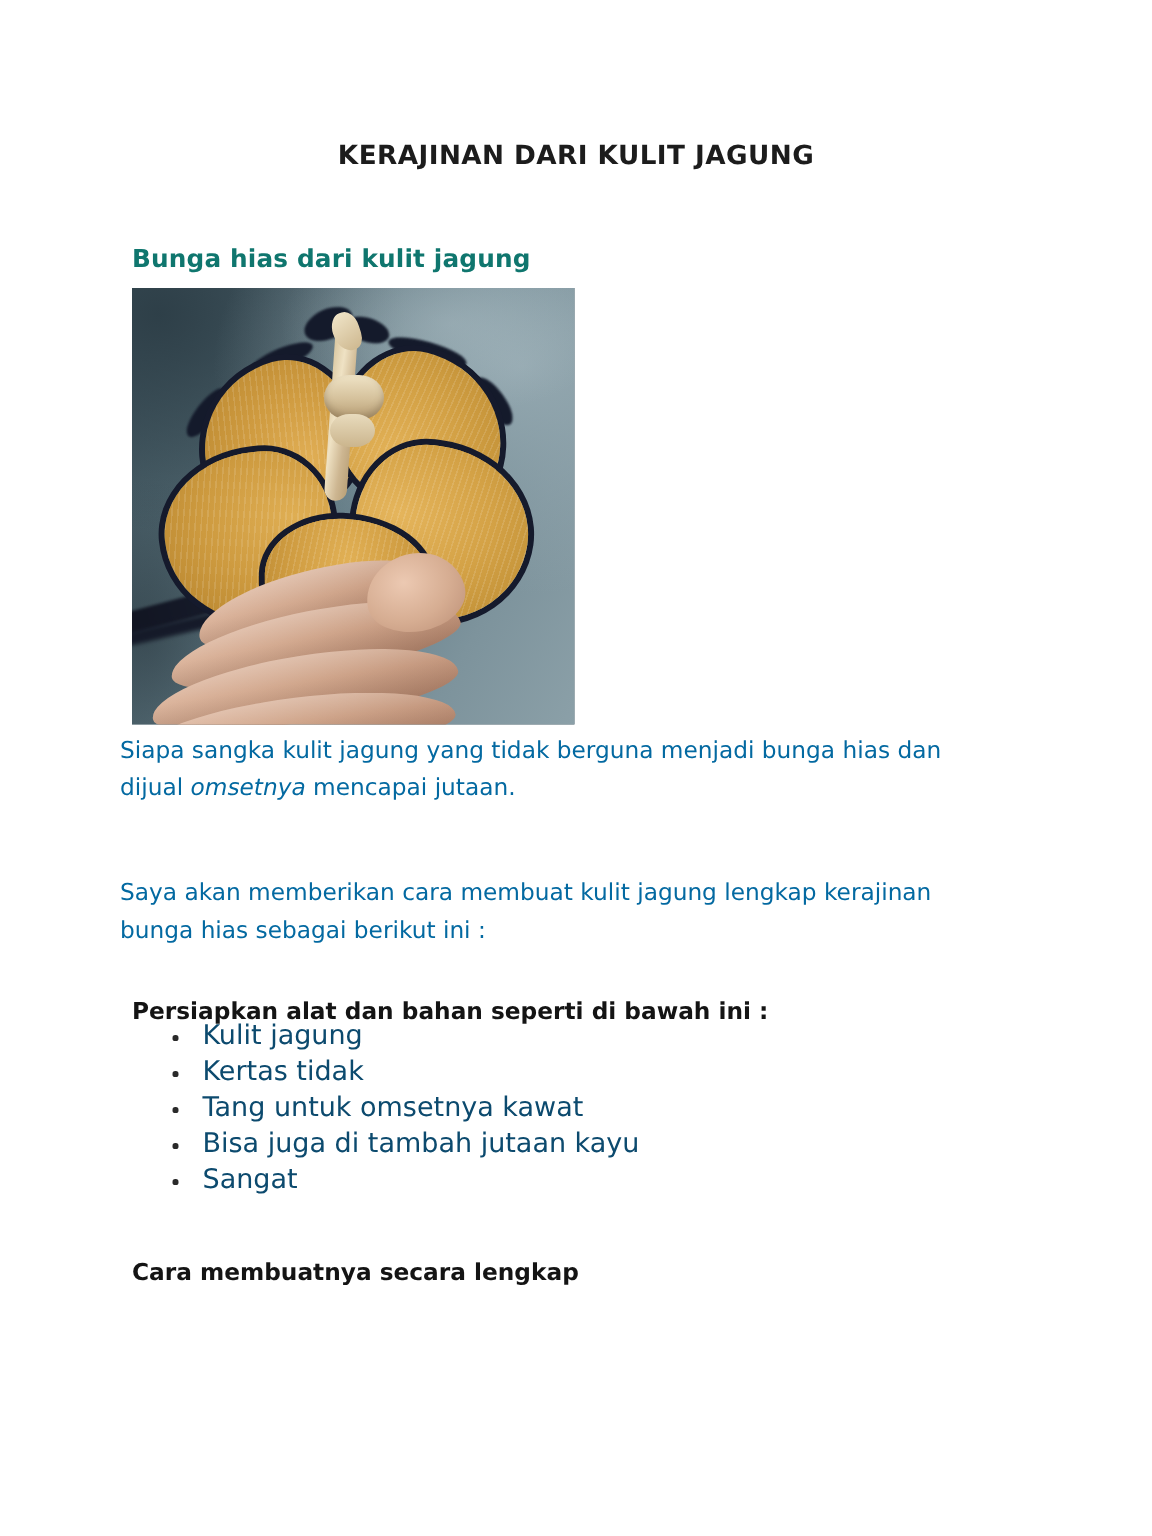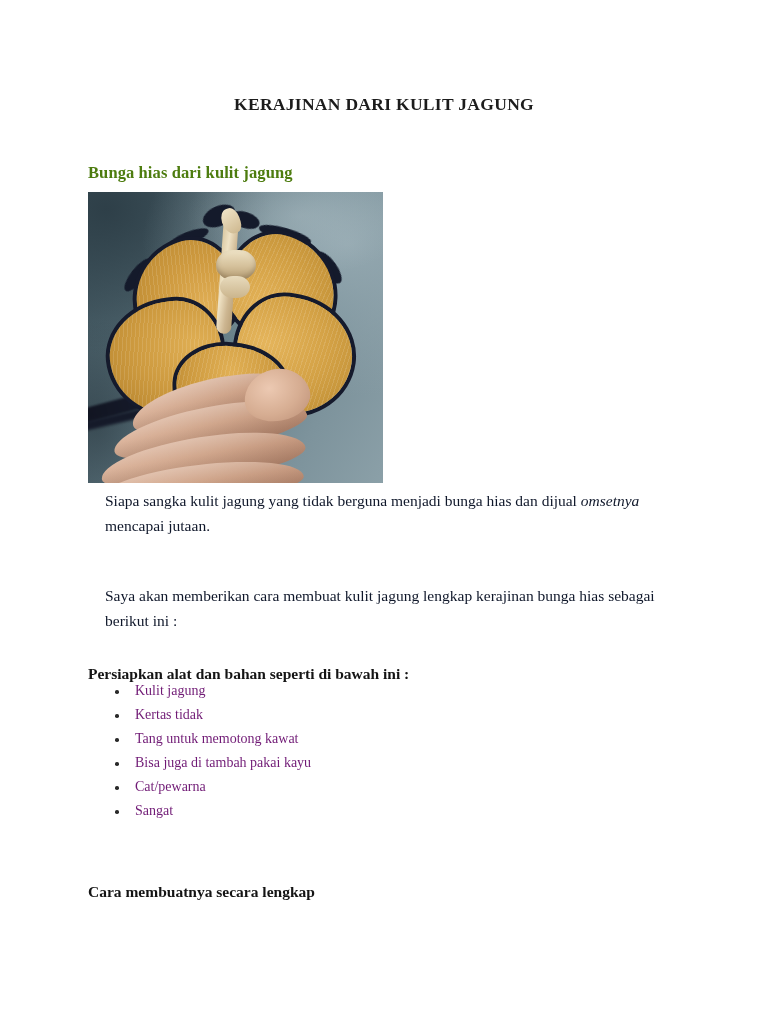--- a/index.html
+++ b/index.html
@@ -15,21 +15,20 @@
     overflow: hidden;
     font-family: "DejaVu Sans", "Liberation Sans", sans-serif;
     color: #1a1a1a;
     -webkit-font-smoothing: antialiased;
   }
 
   .page {
     position: absolute;
     inset: 0;
     background: #ffffff;
-    font-family: Liberation Serif, serif;
   }
 
   
   .doc-title {
     position: absolute;
     left: 0;
     right: 0;
     top: 94px;
     text-align: center;
     font-size: 17.5px;
@@ -38,21 +37,21 @@
     color: #1c1c1c;
   }
 
   
   .section-heading {
     position: absolute;
     left: 88px;
     top: 163px;
     font-size: 16.5px;
     font-weight: bold;
-    color: #4d7c0f;
+    color: #0f766e;
     letter-spacing: 0.1px;
   }
 
   
   .photo {
     position: absolute;
     left: 88px;
     top: 192px;
     width: 295px;
     height: 291px;
@@ -228,55 +227,55 @@
     left: 150px; top: 6px;
     width: 66px; height: 52px;
     border-radius: 52% 48% 50% 50% / 58% 56% 44% 42%;
     background: radial-gradient(ellipse at 40% 35%, #ecc9b2 0%, #d6ad92 55%, #bc8f76 100%);
     transform: rotate(-10deg);
   }
 
   
   .para {
     position: absolute;
-    left: 105px;
+    left: 80px;
     font-size: 15.5px;
     line-height: 25px;
-    color: #0f172a;
+    color: #0369a1;
   }
   .para-1 { top: 488px; width: 560px; }
   .para-2 { top: 583px; width: 552px; }
   .ital { font-style: italic; }
 
   .bold-heading {
     position: absolute;
     left: 88px;
     font-size: 15.5px;
     font-weight: bold;
     color: #141414;
     margin-top: 10px;
   }
   .bh-materials { top: 655px; }
-  .bh-steps { top: 873px; }
+  .bh-steps { top: 829px; }
 
   .bullet-list {
     position: absolute;
     left: 88px;
     top: 679px;
     margin: 0;
     padding: 0;
     list-style: none;
   }
   .bullet-list li {
     position: relative;
     height: 24px;
     line-height: 24px;
     padding-left: 47px;
-    font-size: 14px;
-    color: #701a75;
+    font-size: 18px;
+    color: #0c4a6e;
   }
   .bullet-list li::before {
     content: "";
     position: absolute;
     left: 27px;
     top: 11px;
     width: 3.5px;
     height: 3.5px;
     border-radius: 50%;
     background: #2a2a2a;
@@ -348,21 +347,20 @@
 
   <div class="para para-1"><span>Siapa sangka kulit jagung yang tidak berguna menjadi bunga hias dan dijual </span><span class="ital">omsetnya</span><span> mencapai jutaan.</span><br></div>
 
   <div class="para para-2">Saya akan memberikan cara membuat kulit jagung lengkap kerajinan bunga hias sebagai berikut ini :</div>
 
   <div class="bold-heading bh-materials">Persiapkan alat dan bahan seperti di bawah ini :</div>
 
   <ul class="bullet-list">
     <li><span>Kulit jagung</span></li>
     <li><span>Kertas tidak</span></li>
-    <li><span>Tang untuk memotong kawat</span></li>
-    <li><span>Bisa juga di tambah pakai kayu</span></li>
-    <li><span>Cat/pewarna</span></li>
+    <li><span>Tang untuk omsetnya kawat</span></li>
+    <li><span>Bisa juga di tambah jutaan kayu</span></li>
     <li><span>Sangat</span></li>
   </ul>
 
   <div class="bold-heading bh-steps">Cara membuatnya secara lengkap</div>
 
 </div>
 
 </body></html>

